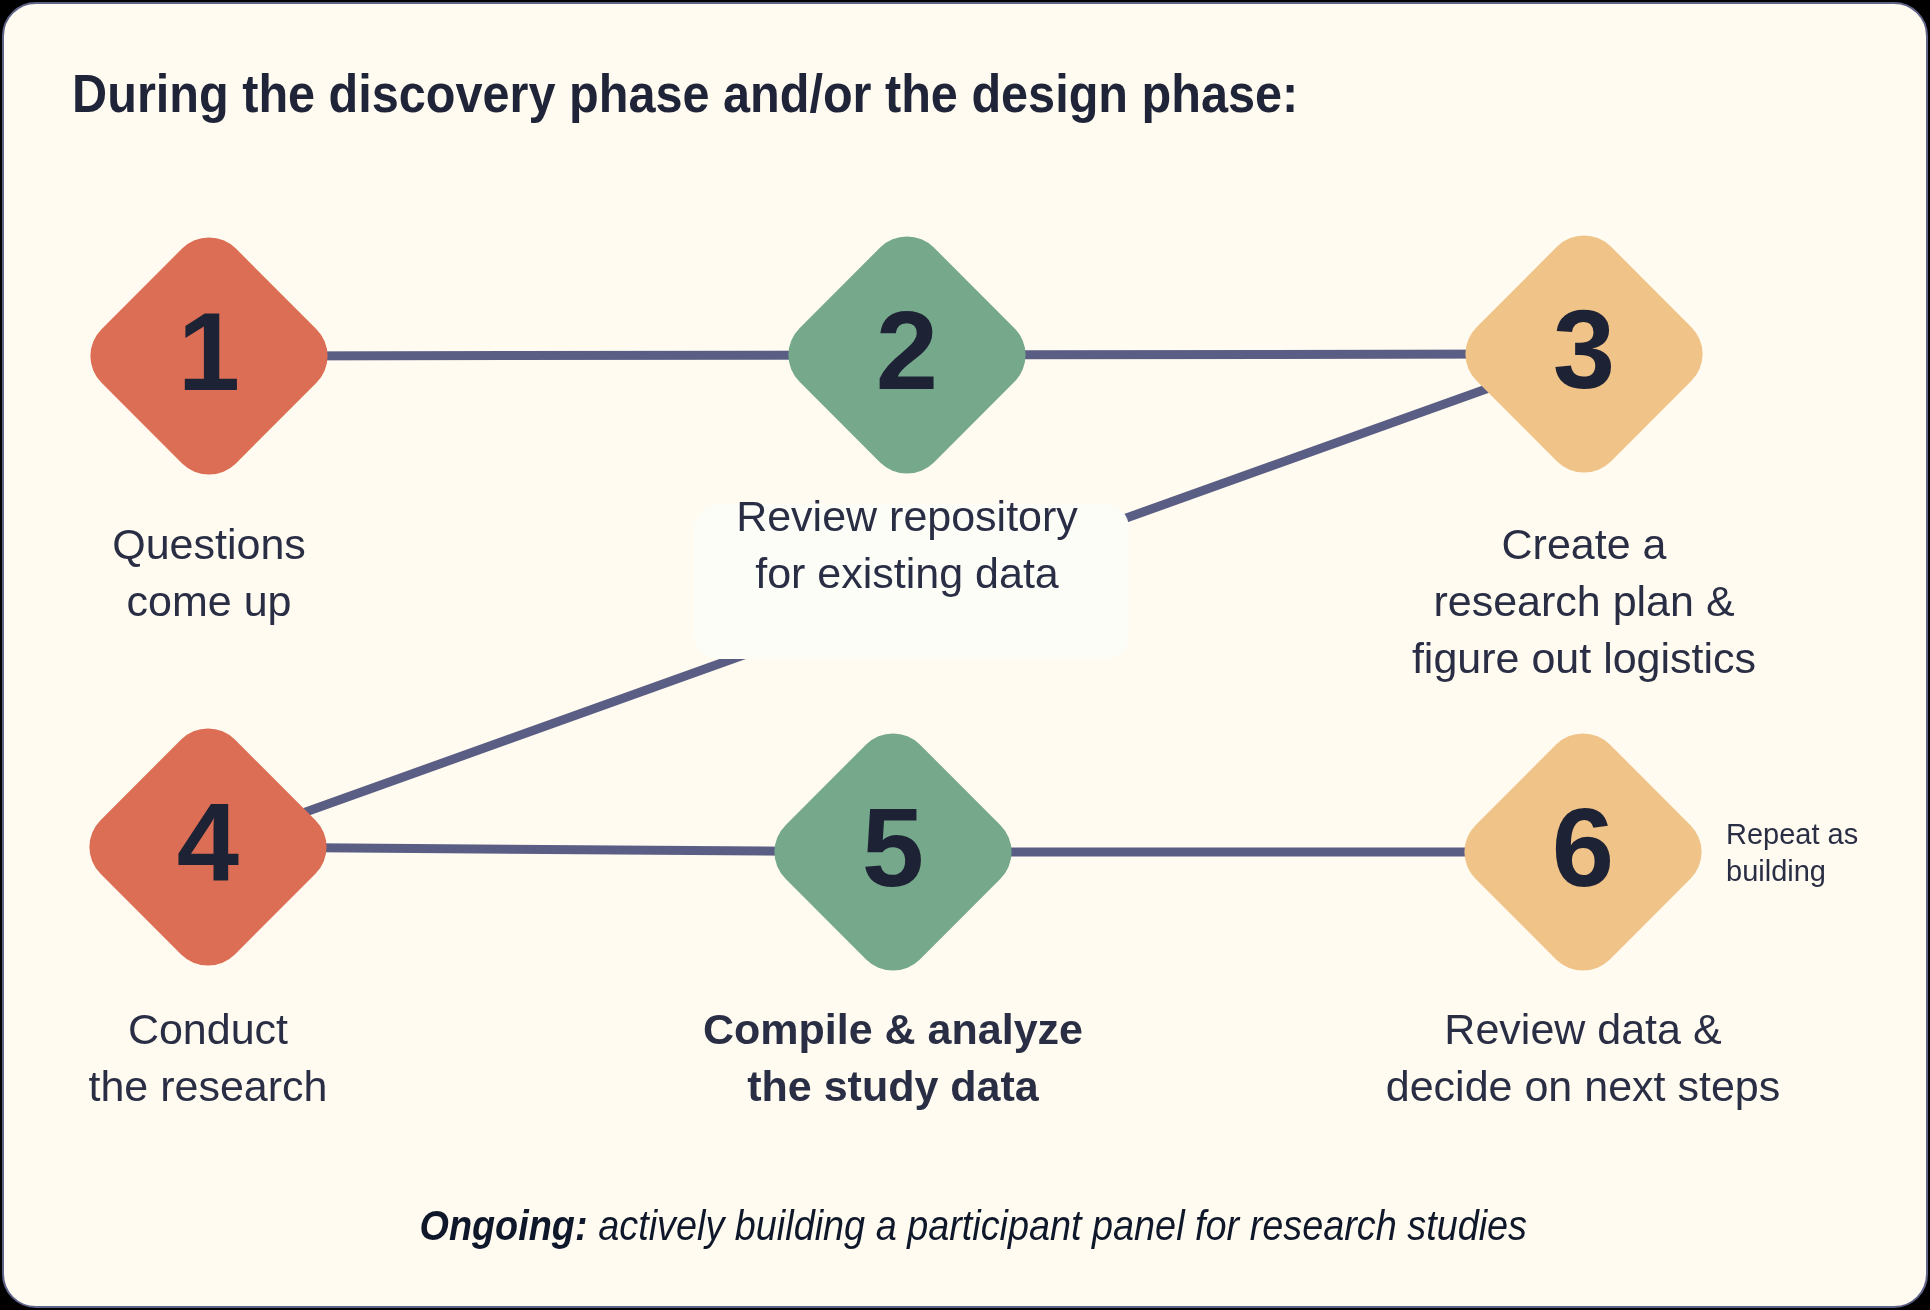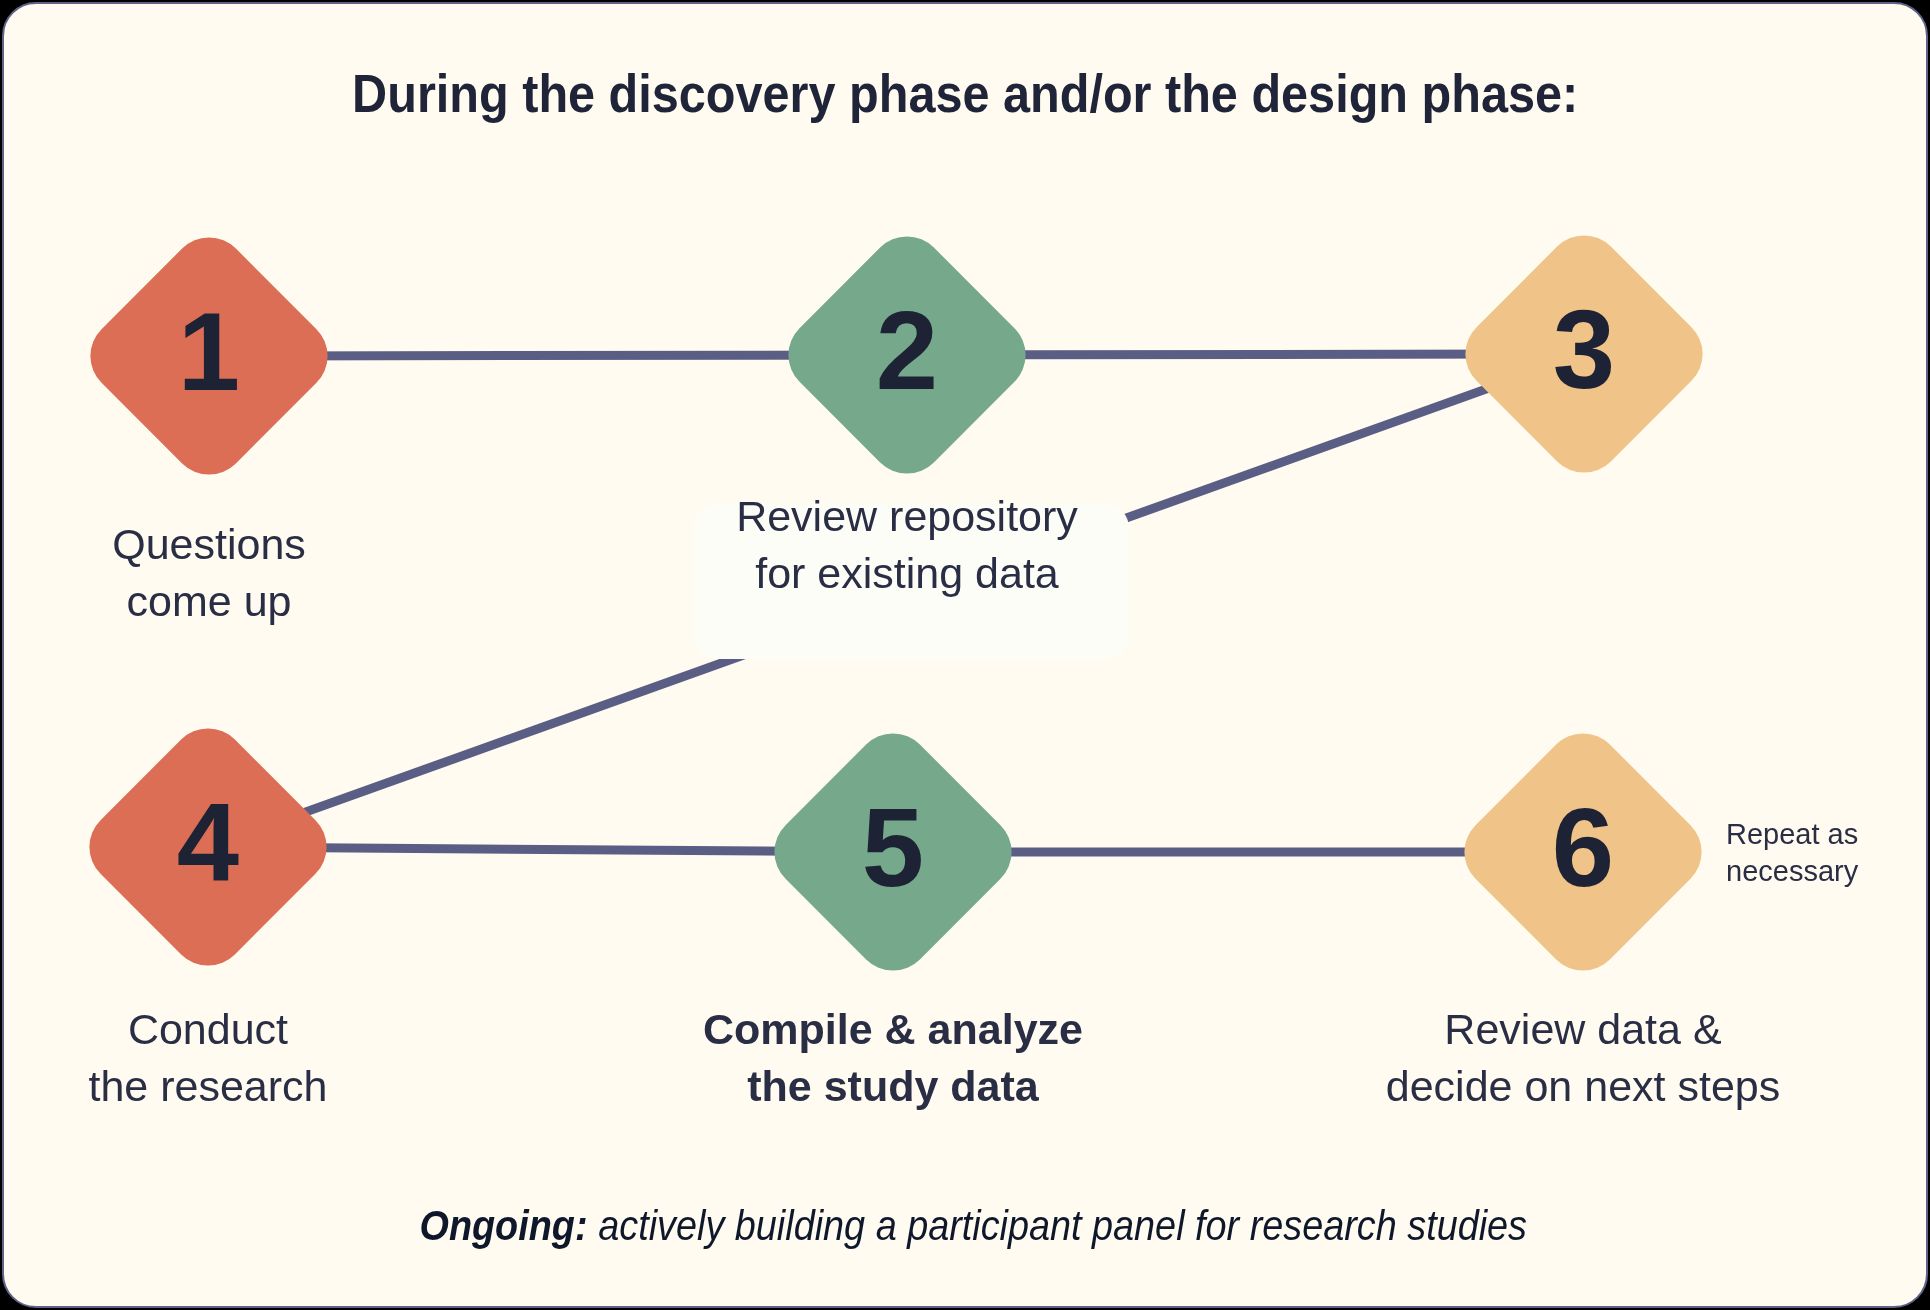--- a/index.html
+++ b/index.html
@@ -18,21 +18,20 @@
     border: 2px solid #5F6387;
     border-radius: 34px;
     box-sizing: border-box;
   }
   .title {
     position: absolute;
     top: 58px;
     left: 0;
     width: 100%;
     margin: 0;
-    text-align: center;
     font-size: 54px;
     font-weight: 700;
     color: #1F2438;
     z-index: 6;
   }
   .condensed {
     display: inline-block;
     transform: scaleX(0.9);
     transform-origin: 50% 50%;
   }
@@ -126,35 +125,38 @@
     <div class="step-label" style="left:205px; top:512px;">Questions
 come up</div>
 
     <div class="diamond" style="left: 903px; top: 351px; background-color: rgb(118, 169, 140);"></div>
     <div class="num" style="left:903px; top:351px;">2</div>
     <div class="step-label" style="left:903px; top:484px;">Review repository
 for existing data</div>
 
     <div class="diamond" style="left: 1580px; top: 350px; background-color: rgb(240, 196, 137);"></div>
     <div class="num" style="left:1580px; top:350px;">3</div>
+    <div class="step-label" style="left:1580px; top:512px;">Create a
+research plan &amp;
+figure out logistics</div>
 
     <div class="diamond" style="left: 204px; top: 843px; background-color: rgb(220, 110, 85);"></div>
     <div class="num" style="left:204px; top:843px;">4</div>
     <div class="step-label" style="left:204px; top:997px;">Conduct
 the research</div>
 
     <div class="diamond" style="left: 889px; top: 848px; background-color: rgb(118, 169, 140);"></div>
     <div class="num" style="left:889px; top:848px;">5</div>
     <div class="step-label" style="left:889px; top:997px;font-weight:bold;">Compile &amp; analyze
 the study data</div>
 
     <div class="diamond" style="left: 1579px; top: 848px; background-color: rgb(240, 196, 137);"></div>
     <div class="num" style="left:1579px; top:848px;">6</div>
     <div class="step-label" style="left:1579px; top:997px;">Review data &amp;
 decide on next steps</div>
 
     <div class="side-note">Repeat as
-necessary</div>
+building</div>
 
     <div class="footer"><span class="condensed"><span class="lead">Ongoing:</span><span>actively building a participant panel for research studies</span></span></div>
 
   </div>
 </div>
 
 </body></html>

